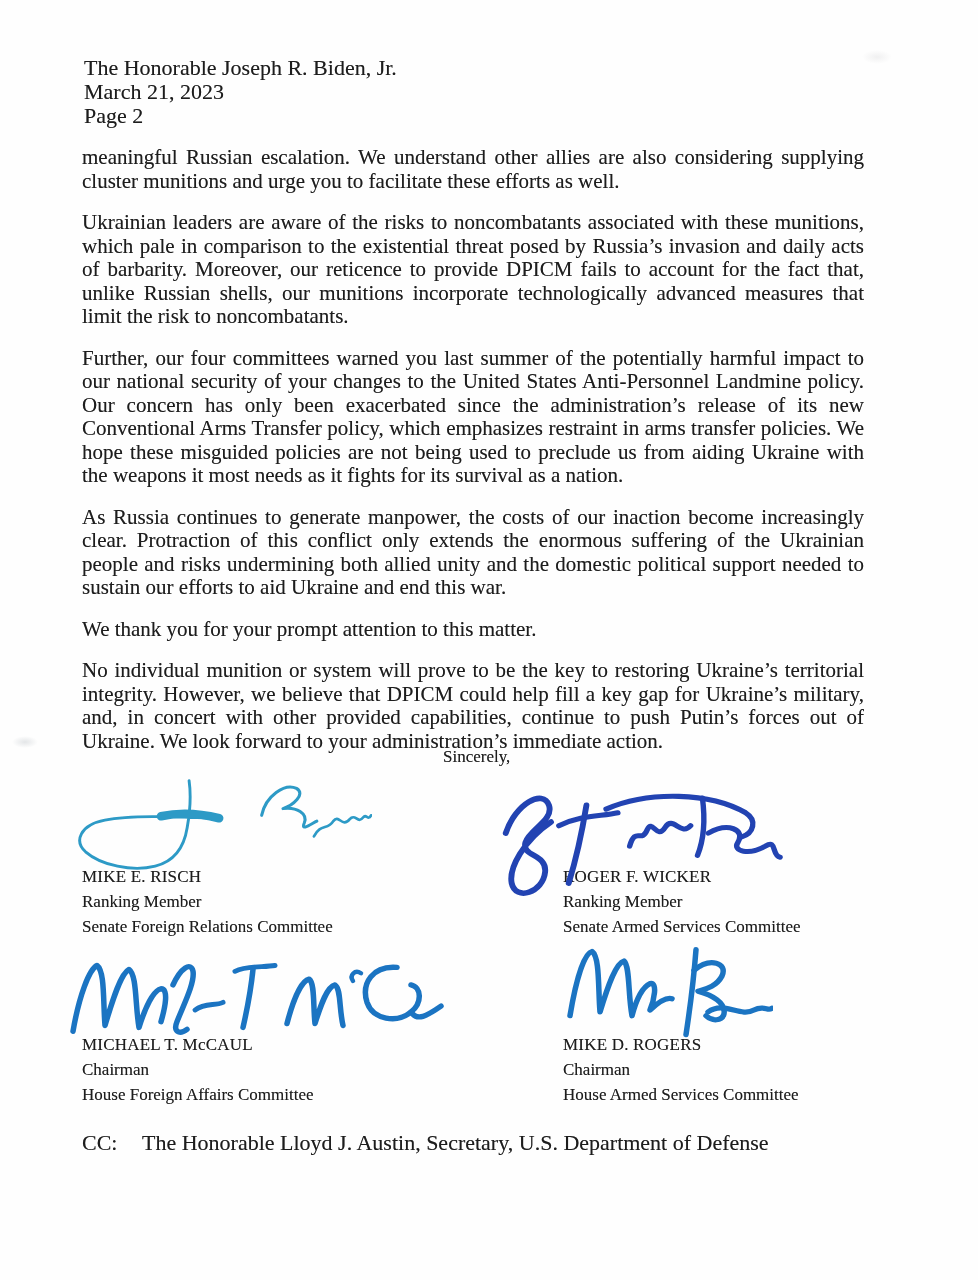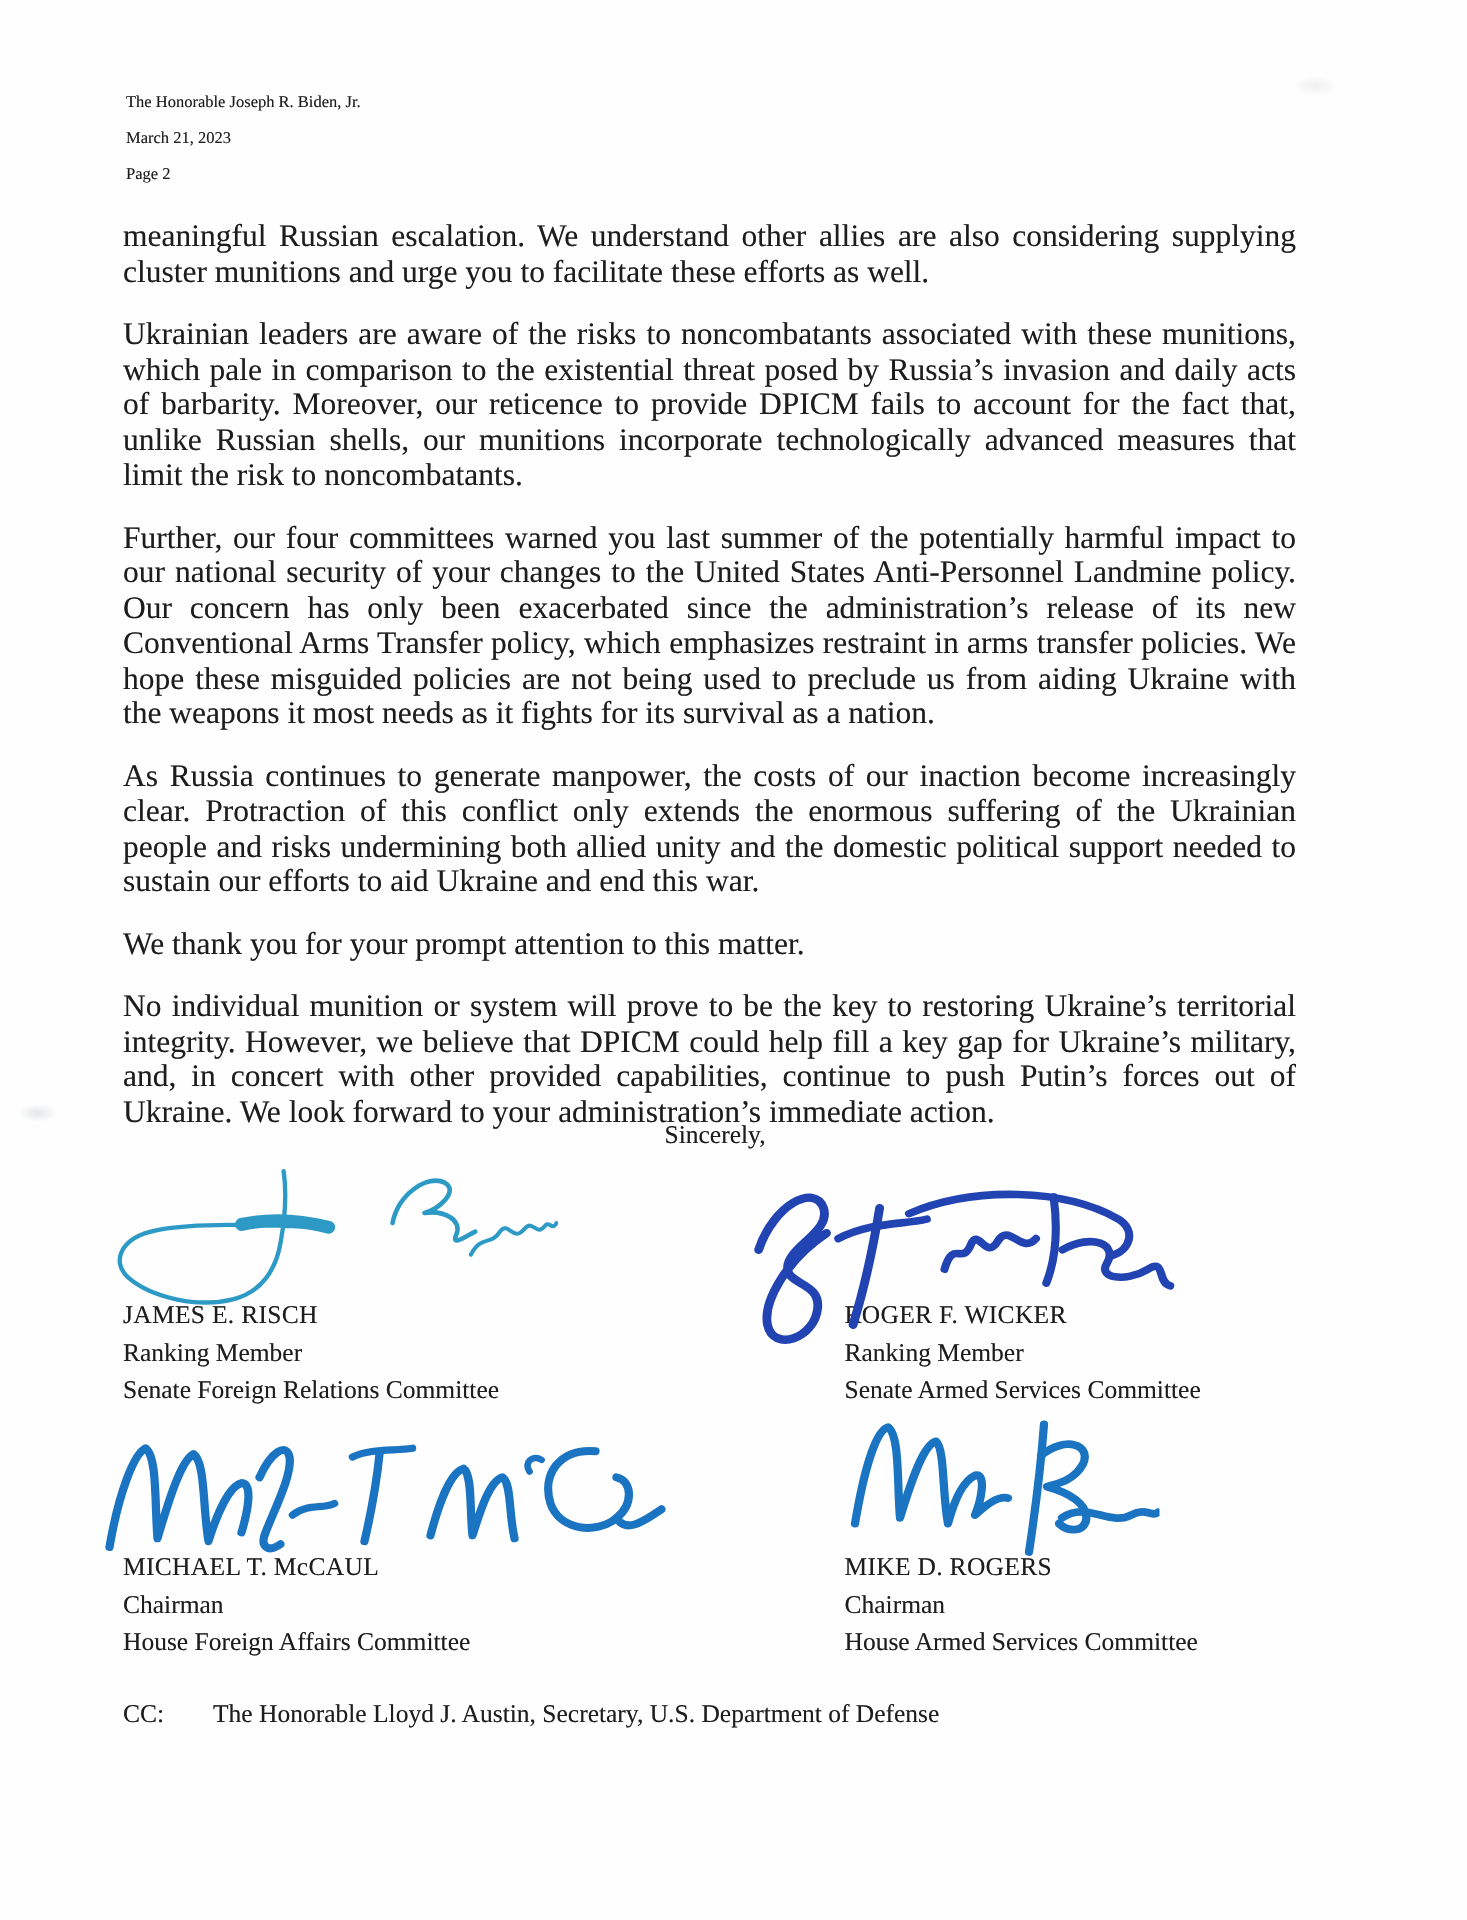--- a/index.html
+++ b/index.html
@@ -11,21 +11,21 @@
     background: #fefefe;
     overflow: hidden;
     font-family: "Liberation Serif", "DejaVu Serif", serif;
     color: #1d1d1d;
     text-shadow: 0 0 0.4px rgba(20,20,20,0.45);
   }
   .header {
     position: absolute;
     top: 56px;
     left: 84px;
-    font-size: 11px;
+    font-size: 22px;
     line-height: 24px;
     white-space: nowrap;
   }
   .body-text {
     position: absolute;
     top: 146px;
     left: 82px;
     width: 782px;
     font-size: 21px;
     line-height: 23.5px;
@@ -50,21 +50,21 @@
   .sig-img svg { display: block; width: 100%; height: 100%; }
   .sig-img path { fill: none; stroke: currentColor; stroke-linecap: round; stroke-linejoin: round; }
   .ink-teal  { color: var(--ink_teal, #2d9ac6); }
   .ink-navy  { color: var(--ink_blue_dark, #2243b2); }
   .ink-blue  { color: var(--ink_blue, #1b74c2); }
   .cc-block {
     position: absolute;
     top: 1130px;
     left: 82px;
     display: flex;
-    font-size: 17px;
+    font-size: 22px;
     line-height: 26px;
   }
   .cc-label { width: 60px; }
   .smudge { position: absolute; border-radius: 50%; pointer-events: none; }
   .smudge-1 { left: 12px; top: 736px; width: 26px; height: 12px;
     background: radial-gradient(ellipse at center, rgba(120,132,142,0.20), rgba(120,132,142,0) 70%); }
   .smudge-2 { left: 862px; top: 50px; width: 30px; height: 14px;
     background: radial-gradient(ellipse at center, rgba(140,140,145,0.12), rgba(140,140,145,0) 70%); }
 </style>
 </head>
@@ -91,21 +91,21 @@
 
   <div class="sig-img ink-teal" style="left:72px; top:775px; width:300px; height:96px;">
     <svg viewBox="0 0 310 100" preserveAspectRatio="none">
       <path d="M121,6 C123,20 122,38 119,55 C116,74 106,90 86,95 C62,101 30,94 14,80 C2,69 8,52 34,47 C64,41 118,44 150,45" stroke-width="3"></path>
       <path d="M92,43 C110,39 132,40 152,45" stroke-width="9"></path>
       <path d="M196,42 C200,22 220,8 232,14 C242,20 228,32 218,35 C232,33 244,40 240,50 C236,59 247,51 253,48" stroke-width="3.2"></path>
       <path d="M250,64 C257,50 264,58 270,48 C276,40 279,56 287,46 C293,39 295,52 301,44 C304,40 306,48 309,42" stroke-width="2.8"></path>
     </svg>
   </div>
   <div class="sig-text" style="left:82px; top:864px;">
-    <div class="sig-name">JAMES E. RISCH</div>
+    <div class="sig-name">MIKE E. RISCH</div>
     <div>Ranking Member</div>
     <div>Senate Foreign Relations Committee</div>
   </div>
 
   <div class="sig-img ink-navy" style="left:492px; top:785px; width:295px; height:125px;">
     <svg viewBox="0 0 300 135" preserveAspectRatio="none">
       <path d="M14,52 C24,20 52,4 58,22 C63,38 38,48 34,62 C30,78 56,74 54,94 C52,116 24,126 20,106 C17,90 32,60 60,40" stroke-width="6"></path>
       <path d="M96,22 C92,48 85,82 78,106" stroke-width="6"></path>
       <path d="M68,44 C90,32 112,34 128,30" stroke-width="5.5"></path>
       <path d="M116,26 C160,6 222,8 258,30 C270,38 266,52 254,56" stroke-width="5.5"></path>

